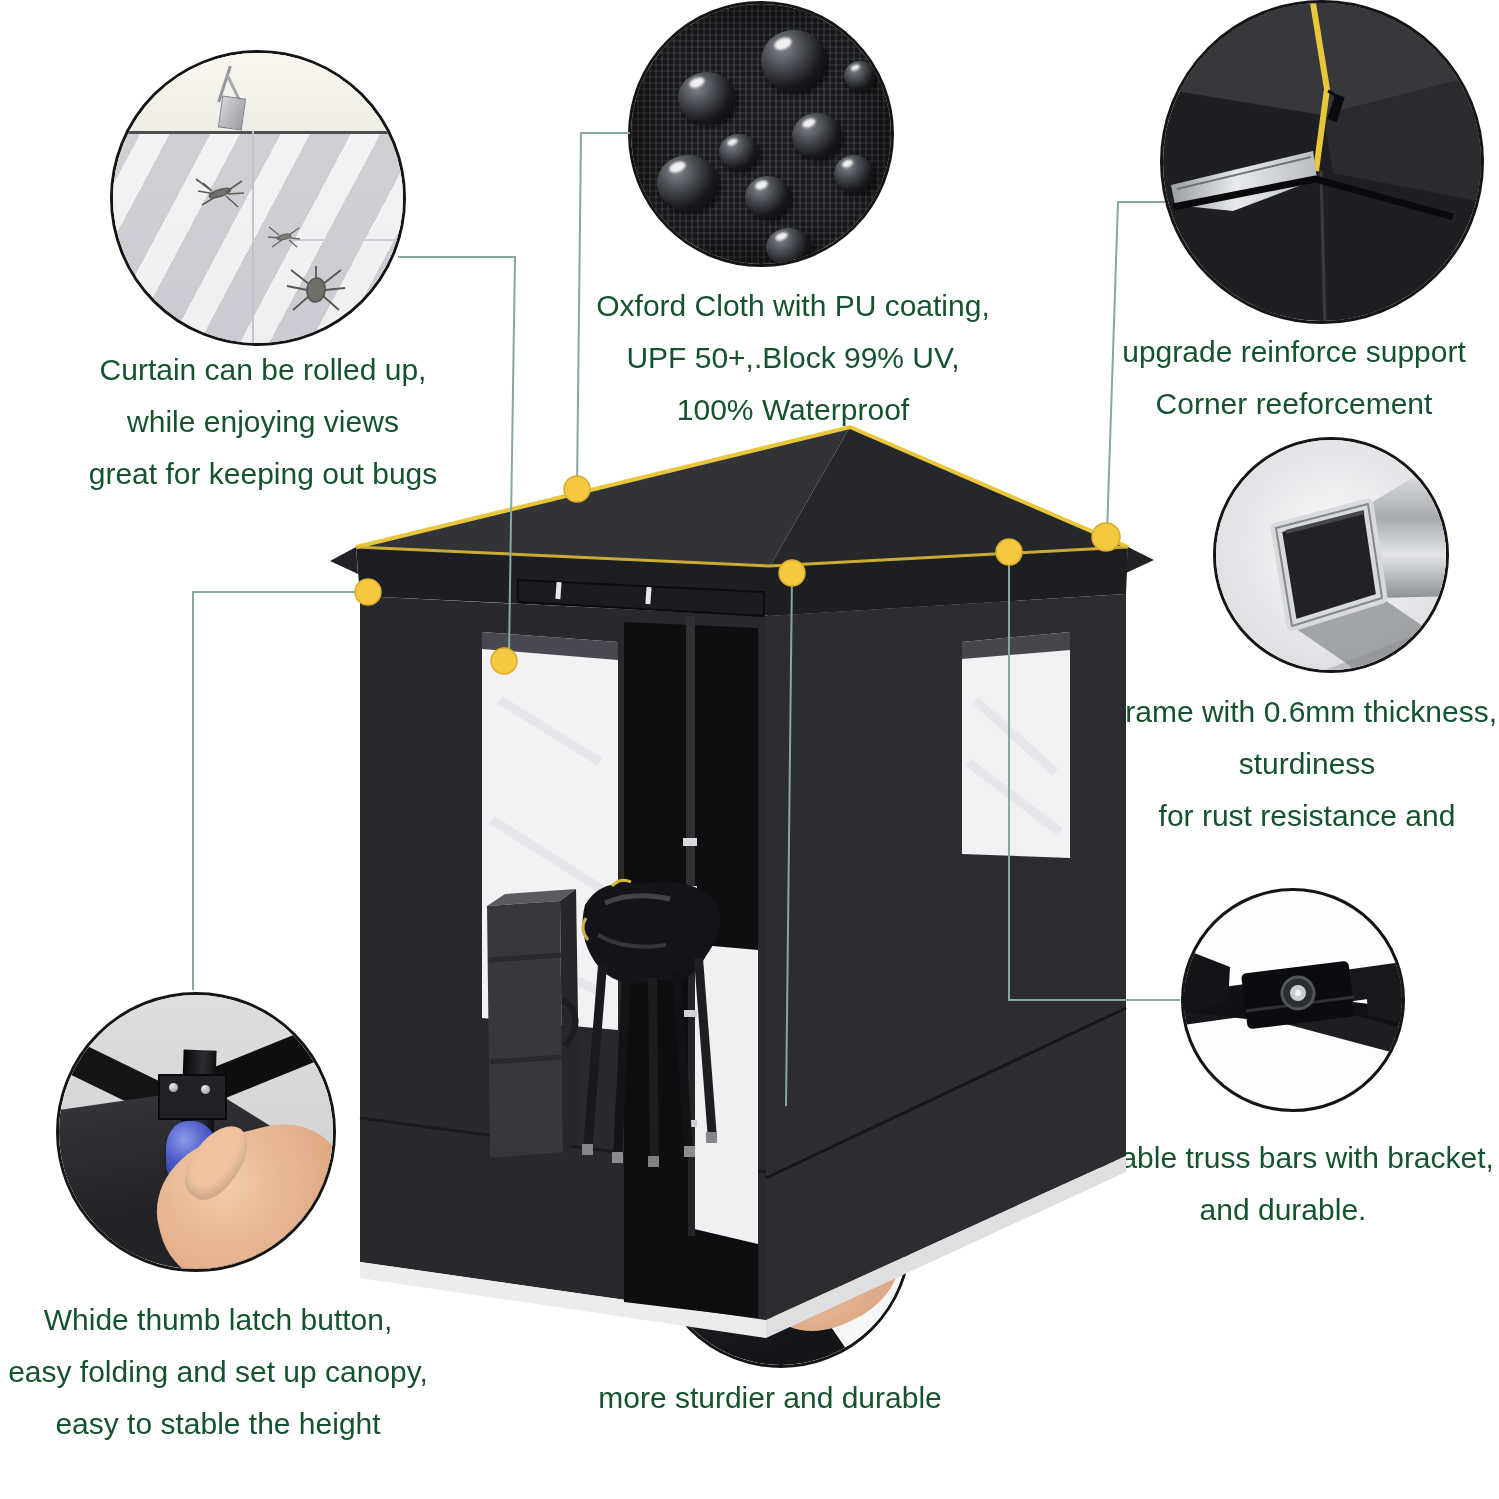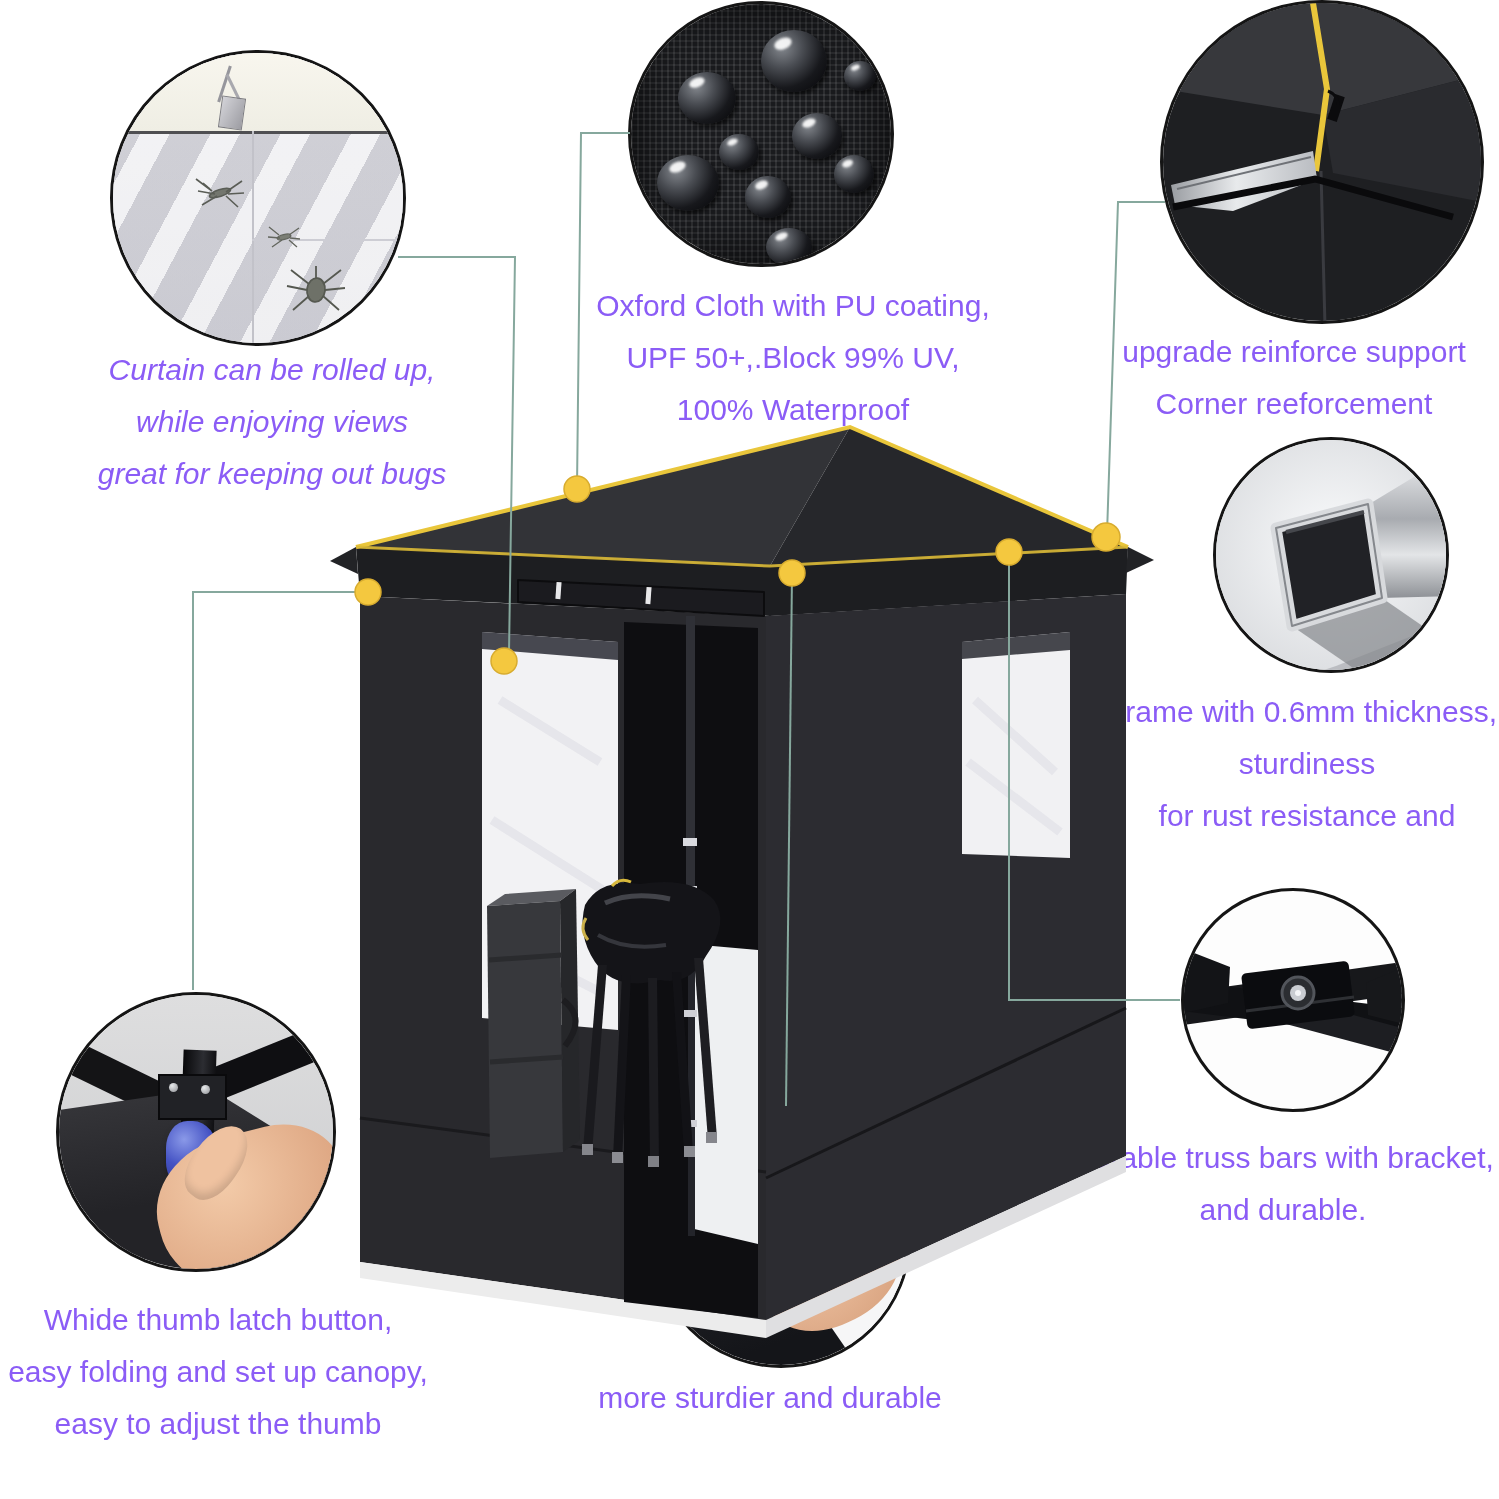--- a/index.html
+++ b/index.html
@@ -1,21 +1,21 @@
 <!DOCTYPE html>
 <html><head>
 <meta charset="utf-8">
 <style>
   html,body{margin:0;padding:0;background:#fff;}
   .canvas{position:relative;width:1499px;height:1499px;background:#ffffff;overflow:hidden;
           font-family:"Liberation Sans",sans-serif;color:#1c1c1e;}
   .circle{position:absolute;border-radius:50%;border:3px solid #151515;overflow:hidden;
           background:#fff;box-sizing:border-box;}
   .caption{position:absolute;transform:translateX(-50%);text-align:center;white-space:nowrap;
-           font-size:30px;line-height:52px;color:#8b5cf6;}
+           font-size:30px;line-height:52px;color:#14532d;}
   svg{position:absolute;left:0;top:0;}
 
   
   .curtain-bg{position:absolute;inset:0;
     background:
       repeating-linear-gradient(118deg, rgba(255,255,255,.55) 0 26px, rgba(170,170,180,.35) 26px 62px),
       linear-gradient(#e6e6ea,#dcdce2);}
   .curtain-topband{position:absolute;left:0;top:0;right:0;height:27%;
     background:linear-gradient(#f8f6ee,#efeee4);}
   .curtain-topline{position:absolute;left:0;top:27%;right:0;height:3px;background:#4f4f52;}
@@ -225,21 +225,21 @@
     <div class="hook-bg"></div>
     <div class="hook-band1"></div>
     <div class="hook-band2"></div>
     <div class="hook-velcro-top"></div>
     <div class="hook-velcro-hang"></div>
     <div class="hook-fabric"></div>
     <div class="hook-hand"></div>
     <div class="hook-thumb"></div>
   </div>
 
-  <div class="caption" id="t-curtain" style="left:272px;top:344px;font-style:italic;">
+  <div class="caption" id="t-curtain" style="left:263px;top:344px;">
     <div>Curtain can be rolled up,</div>
     <div>while enjoying views</div>
     <div>great for keeping out bugs</div>
   </div>
 
   <div class="caption" id="t-oxford" style="left:793px;top:280px;">
     <div>Oxford Cloth with PU coating,</div>
     <div>UPF 50+,.Block 99% UV,</div>
     <div>100% Waterproof</div>
   </div>
@@ -256,21 +256,21 @@
   </div>
 
   <div class="caption" id="t-bracket" style="left:1283px;top:1132px;">
     <div>Durable  truss bars with bracket,</div>
     <div>and durable.</div>
   </div>
 
   <div class="caption" id="t-latch" style="left:218px;top:1294px;">
     <div>Whide thumb latch button,</div>
     <div>easy folding and set up canopy,</div>
-    <div>easy to adjust the thumb</div>
+    <div>easy to stable the height</div>
   </div>
 
   <div class="caption" id="t-hook" style="left:770px;top:1374px;line-height:47px;">
     <div>more sturdier and durable</div>
   </div>
 
   <svg width="1499" height="1499" viewBox="0 0 1499 1499">
 
     <g>
 

